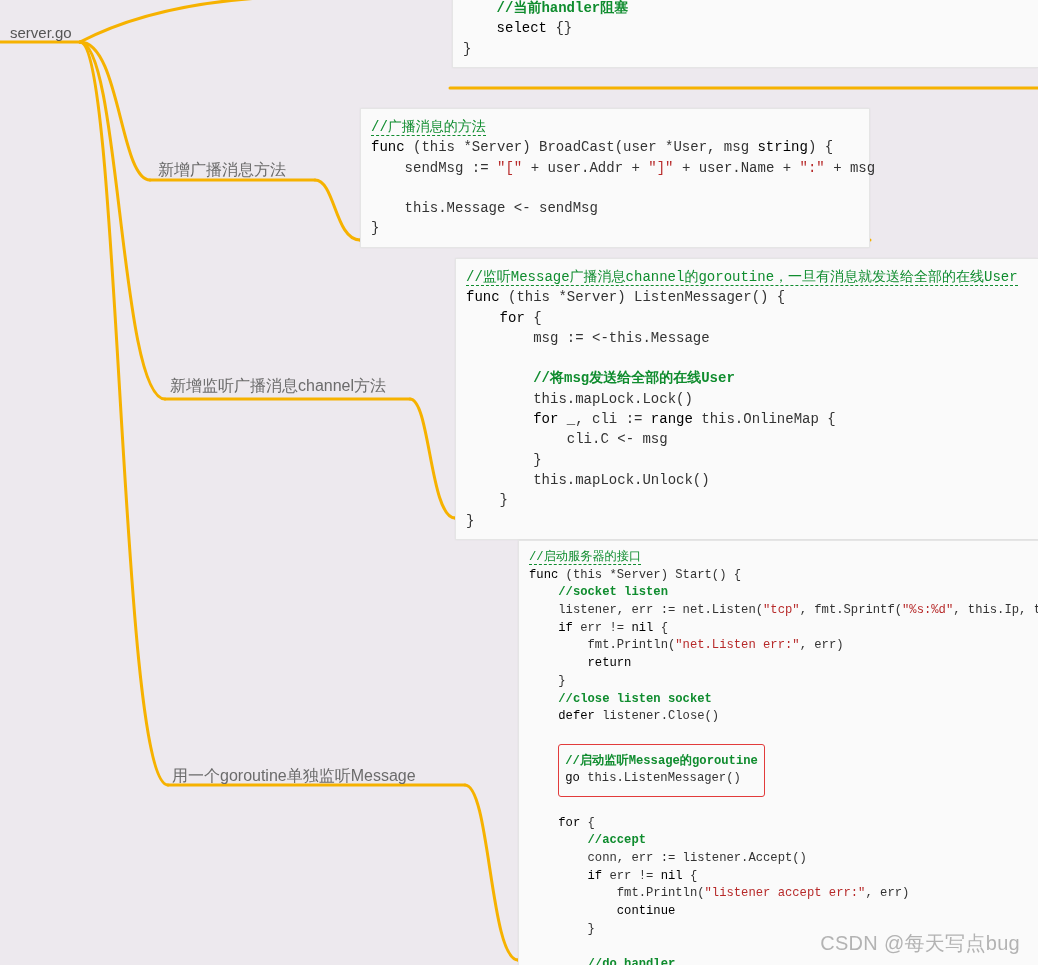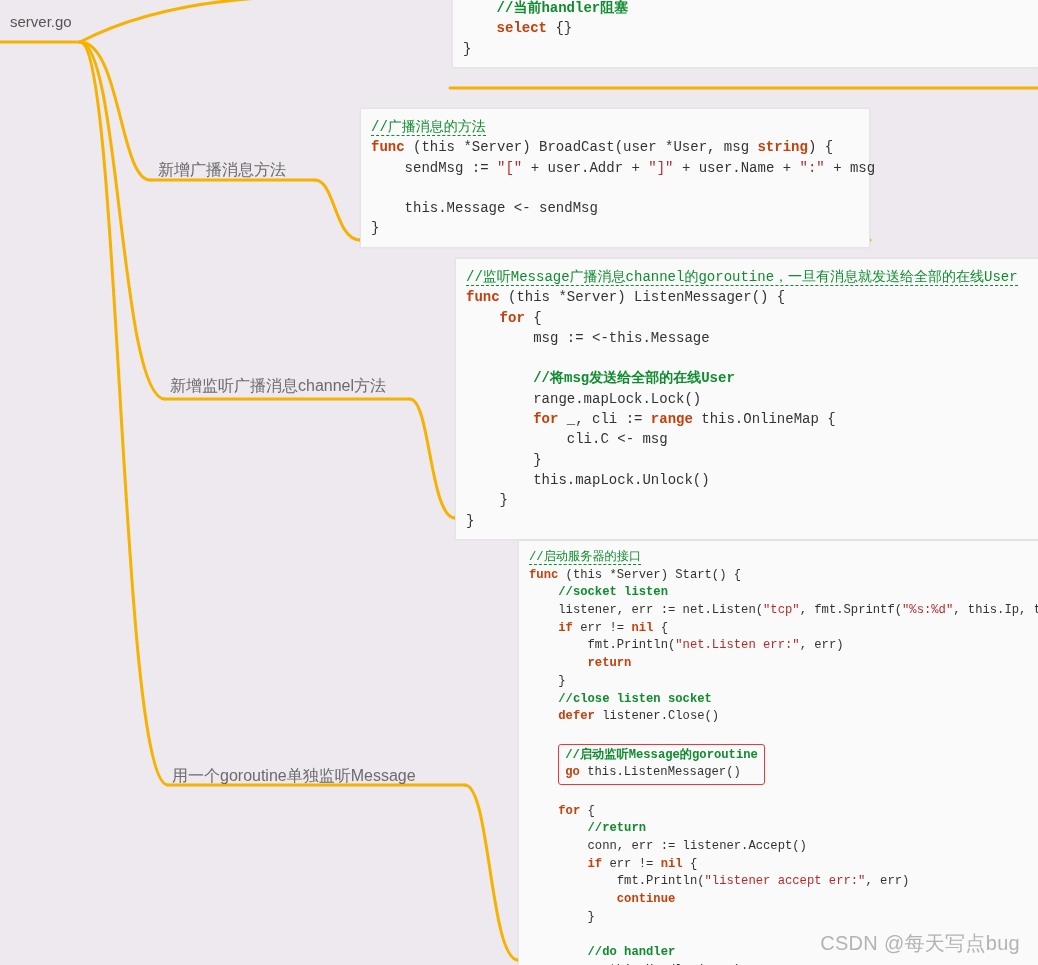--- a/index.html
+++ b/index.html
@@ -29,28 +29,28 @@
     border: 1px solid #e5e5e5;
     padding: 8px 10px;
     font-family: Menlo, Consolas, "Courier New", monospace;
     font-size: 14px;
     line-height: 1.45;
     white-space: pre;
     color: #333;
     box-shadow: 0 0 2px rgba(0,0,0,0.05);
   }
   .code-box.small { font-size: 12.2px; line-height: 1.45; }
-  .kw { color: #c2410c; font-weight: bold; }
+  .kw { color: #000000; }
   .cm { color: #0f8c2e; font-weight: bold; }
   .cm-ul { color: #0f8c2e; border-bottom: 1px dashed #0f8c2e; text-align: center; }
   .str { color: #b72a2a; }
   .highlight-box {
     border: 1.5px solid #e23b3b;
     border-radius: 3px;
-    padding: 2px 6px;
+    padding: 8px 6px;
     display: inline-block;
   }
   svg.connectors {
     position: absolute;
     top: 0; left: 0;
     pointer-events: none;
   }
   .watermark {
     position: absolute;
     right: 18px;
@@ -82,21 +82,21 @@
     <path d="M410,399 C430,399 430,518 455,518"></path>
     <line x1="455" y1="518" x2="1038" y2="518"></line>
 
     <path d="M80,42 C120,42 120,785 168,785"></path>
     <line x1="168" y1="785" x2="465" y2="785"></line>
     <path d="M465,785 C490,785 490,960 518,960"></path>
     <line x1="518" y1="960" x2="1038" y2="960"></line>
   </g>
 </svg>
 
-<div class="root-label" style="left:10px;top:13px;">server.go</div>
+<div class="root-label" style="left:10px;top:24px;">server.go</div>
 
 <div class="node-label" style="left:158px;top:160px;text-align:right;">新增广播消息方法</div>
 
 <div class="node-label" style="left:170px;top:376px;">新增监听广播消息channel方法</div>
 
 <div class="node-label" style="left:172px;top:766px;">用一个goroutine单独监听Message</div>
 
 <div class="code-box" style="left:452px;top:-10px;right:0;border-top:none;border-right:none;"><span>    </span><span class="cm">//当前handler阻塞</span>
 <span>    </span><span class="kw">select</span><span> {}</span>
 <span>}</span></div>
@@ -107,21 +107,21 @@
 <span></span>
 <span>    this.Message &lt;- sendMsg</span>
 <span>}</span></div>
 
 <div class="code-box" style="left:455px;top:258px;right:0;border-right:none;"><span class="cm-ul">//监听Message广播消息channel的goroutine，一旦有消息就发送给全部的在线User</span>
 <span class="kw">func</span><span> (this *Server) ListenMessager() {</span>
 <span class="kw">    for</span><span> {</span>
 <span>        msg := &lt;-this.Message</span>
 <span></span>
 <span class="cm">        //将msg发送给全部的在线User</span>
-<span>        range.mapLock.Lock()</span>
+<span>        this.mapLock.Lock()</span>
 <span class="kw">        for</span><span> _, cli := </span><span class="kw">range</span><span> this.OnlineMap {</span>
 <span>            cli.C &lt;- msg</span>
 <span>        }</span>
 <span>        this.mapLock.Unlock()</span>
 <span>    }</span>
 <span>}</span></div>
 
 <div class="code-box small" style="left:518px;top:540px;right:0;border-right:none;"><span class="cm-ul">//启动服务器的接口</span>
 <span class="kw">func</span><span> (this *Server) Start() {</span>
 <span class="cm">    //socket listen</span>
@@ -130,21 +130,21 @@
 <span>        fmt.Println(</span><span class="str">"net.Listen err:"</span><span>, err)</span>
 <span>        </span><span class="kw">return</span>
 <span>    }</span>
 <span class="cm">    //close listen socket</span>
 <span class="kw">    defer</span><span> listener.Close()</span>
 <span></span>
     <span class="highlight-box"><span class="cm">//启动监听Message的goroutine</span>
 <span class="kw">go</span><span> this.ListenMessager()</span></span>
 <span></span>
 <span class="kw">    for</span><span> {</span>
-<span class="cm">        //return</span>
+<span class="cm">        //accept</span>
 <span>        conn, err := listener.Accept()</span>
 <span class="kw">        if</span><span> err != </span><span class="kw">nil</span><span> {</span>
 <span>            fmt.Println(</span><span class="str">"listener accept err:"</span><span>, err)</span>
 <span>            </span><span class="kw">continue</span>
 <span>        }</span>
 <span></span>
 <span class="cm">        //do handler</span>
 <span class="kw">        go</span><span> this.Handler(conn)</span>
 
 </div>

